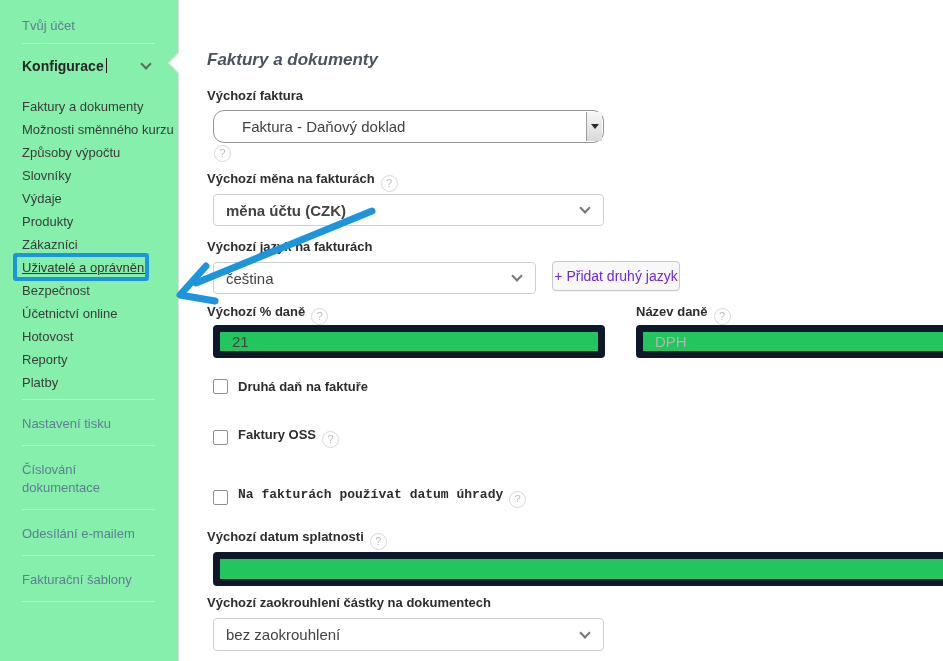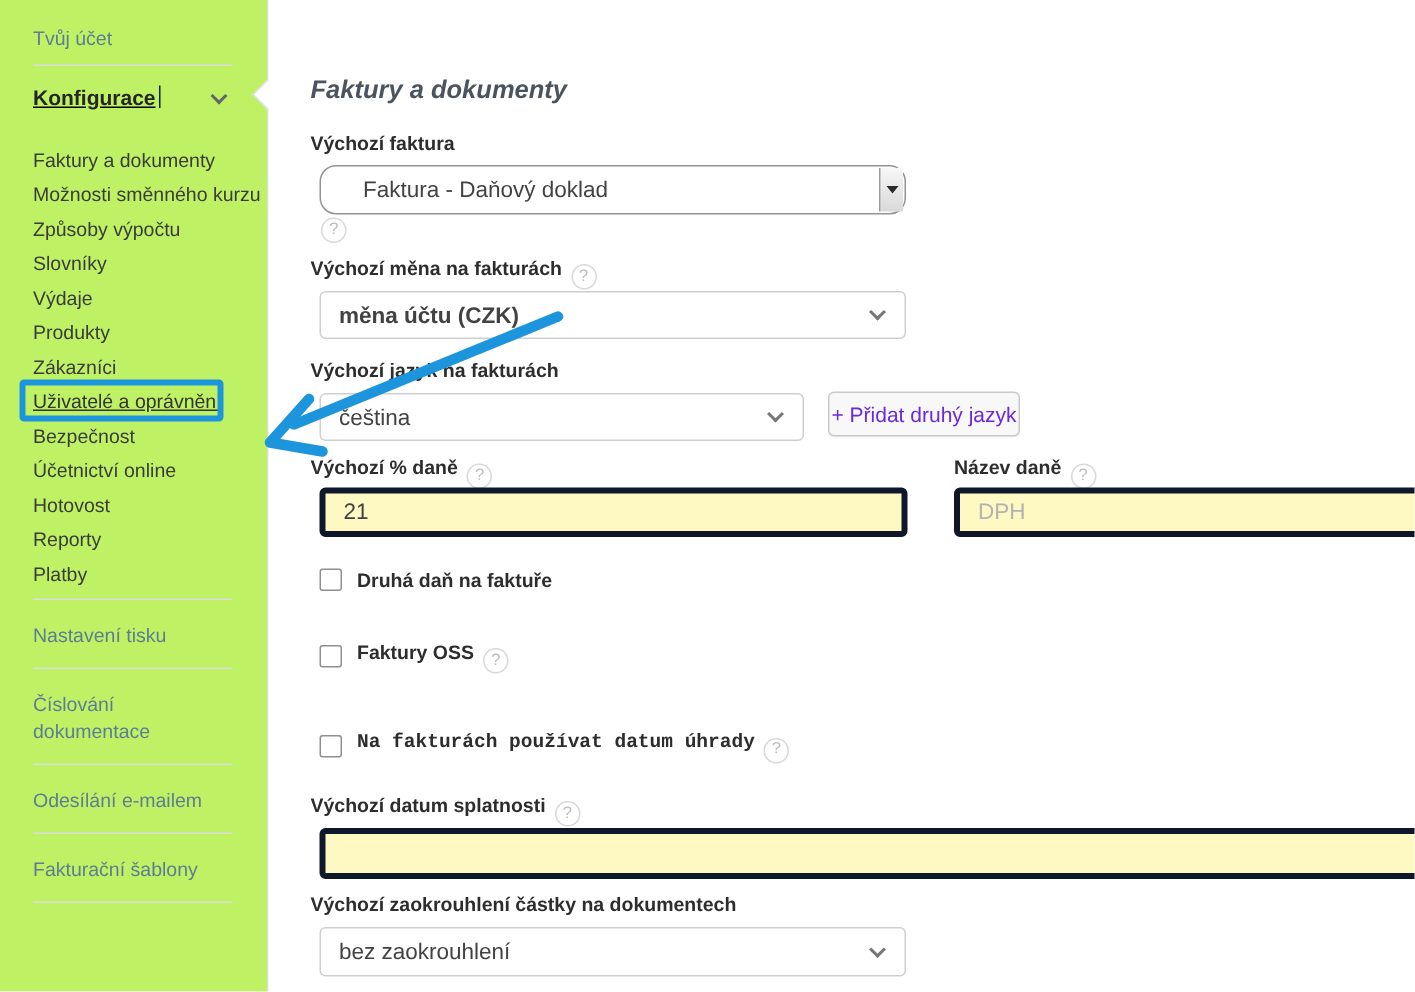--- a/index.html
+++ b/index.html
@@ -6,29 +6,29 @@
   html,body { width:943px; height:661px; }
   body {
     position:relative; overflow:hidden; background:#fff;
     font-family:"Liberation Sans", sans-serif;
     -webkit-font-smoothing:antialiased;
   }
 
   
   .sidebar {
     position:absolute; left:0; top:0; width:179px; height:661px;
-    background:#bef264; border-right:1px solid #d9dee2;
+    background:#86efac; border-right:1px solid #d9dee2;
     padding:18px 0 0 22px;
   }
   .side-link { display:block; font-size:13px; color:#5e7d93; line-height:15px; cursor:pointer; }
   .side-hr { border:0; border-top:1px solid #dcdcdc; width:133px; }
   #hr1 { margin-top:10px; }
   .group-header {
     margin-top:13px; width:128px; height:17px;
-    display:flex; align-items:center; justify-content:space-between; cursor:pointer;text-decoration:underline;
+    display:flex; align-items:center; justify-content:space-between; cursor:pointer;
   }
   .group-header .glabel { font-size:14px; font-weight:bold; color:#262626; }
   .caret { display:inline-block; width:1px; height:15px; background:#1a1a1a; margin-left:2px; vertical-align:-2px; }
   .chev {
     width:8px; height:8px; border-right:2px solid #666; border-bottom:2px solid #666;
     transform:rotate(45deg); margin-top:-4px;
   }
   .config-nav { margin-top:21px; }
   .nav-item {
     position:relative; height:23px; line-height:23px;
@@ -76,21 +76,21 @@
     position:absolute; right:1px; top:1px; bottom:1px; width:16px;
     background:linear-gradient(#f7f7f7,#d9d9d9); border-left:1px solid #9c9c9c;
     display:flex; align-items:center; justify-content:center;
   }
   .native-btn::after {
     content:""; width:0; height:0;
     border-left:4px solid transparent; border-right:4px solid transparent; border-top:5px solid #2b2b2b;
   }
 
   .inp {
-    position:absolute; background:#fef9c3; border:4px solid #0f172a; border-radius:4px;
+    position:absolute; background:#22c55e; border:7px solid #0f172a; border-radius:4px;
     font-size:15px; color:#424242; padding:0 12px;
     font-family:"Liberation Sans", sans-serif; outline:none;
   }
   .inp::placeholder { color:#b3b3b3; opacity:1; }
 
   .btn {
     position:absolute; left:373px; top:261px; width:128px; height:30px;
     background:#f8f8f8; border:1px solid #c9c9c9; border-radius:4px;
     font-size:14px; color:#6d28d9; display:flex; align-items:center; justify-content:center;
     cursor:pointer; box-shadow:0 1px 1px rgba(0,0,0,0.04);

